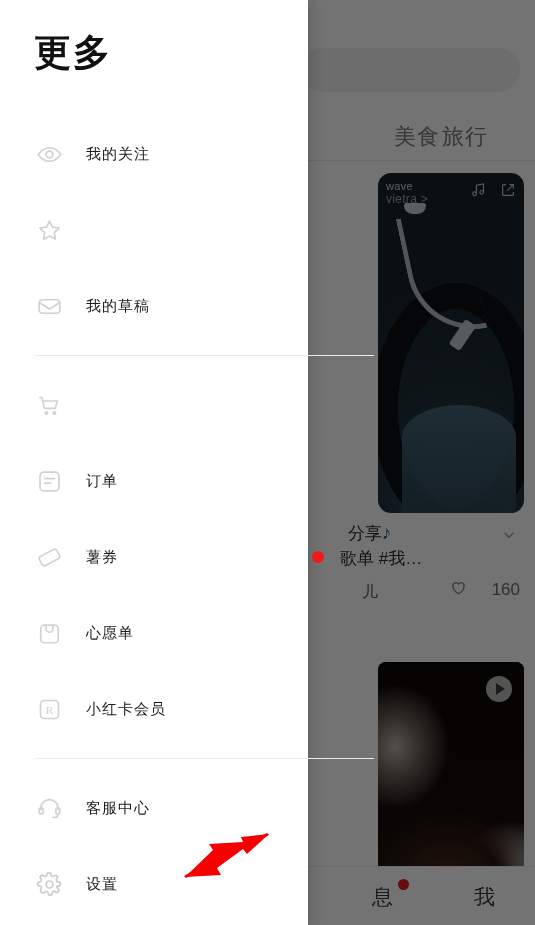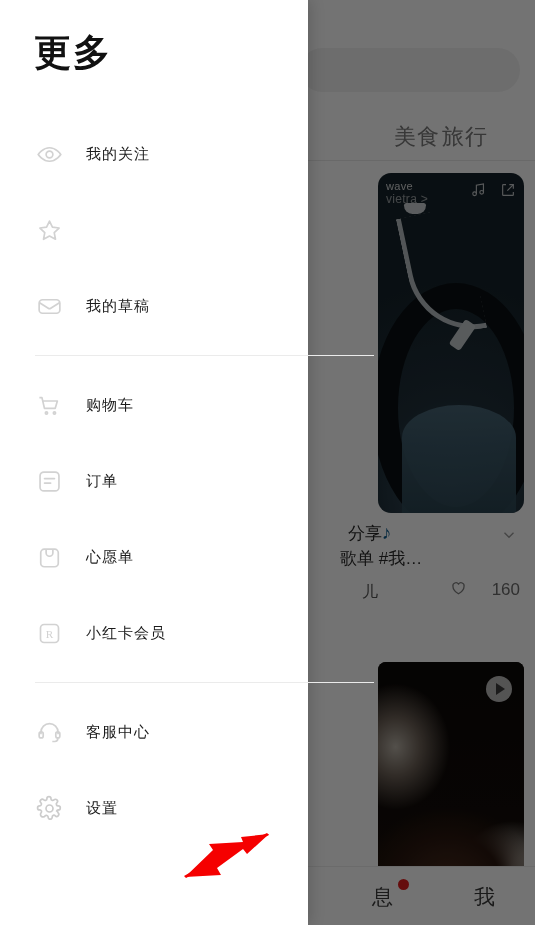--- a/index.html
+++ b/index.html
@@ -433,34 +433,46 @@
       <div class="menu-divider"></div>
 
       <div class="menu-item">
         <span class="mi-icon">
           <svg width="27" height="27" viewBox="0 0 24 24" fill="none" stroke="#d2d2d2" stroke-width="1.5" stroke-linejoin="round">
             <path d="M3 5h2.3l2.2 9.5h9.6L19 8H6.2"></path>
             <circle cx="9.3" cy="18.6" r="1"></circle>
               <circle cx="16.4" cy="18.6" r="1"></circle>
           </svg>
         </span>
-        <span class="mi-label">购物车</span>
       </div>
 
       <div class="menu-item">
         <span class="mi-icon">
           <svg width="27" height="27" viewBox="0 0 24 24" fill="none" stroke="#d2d2d2" stroke-width="1.5" stroke-linecap="round">
             <rect x="3.6" y="3.6" width="16.8" height="16.8" rx="3.4"></rect>
             <path d="M7.6 9.4h8.8"></path>
               <path d="M7.6 13.4h5.4"></path>
           </svg>
         </span>
         <span class="mi-label">订单</span>
       </div>
 
+      <div class="menu-item">
+        <span class="mi-icon">
+          <svg width="27" height="27" viewBox="0 0 24 24" fill="none" stroke="#d2d2d2" stroke-width="1.5" stroke-linejoin="round">
+            <g transform="rotate(-28 12 12)">
+              <rect x="3.2" y="7.4" width="17.6" height="9.2" rx="2.4"></rect>
+              <path d="M8.6 11.2l.01 0"></path>
+                <path d="M8.2 10.8h.9v.9h-.9z" fill="#d2d2d2" stroke="none"></path>
+            </g>
+          </svg>
+        </span>
+        <span class="mi-label">薯券</span>
+        <span class="mi-dot"></span>
+      </div>
 
       <div class="menu-item">
         <span class="mi-icon">
           <svg width="27" height="27" viewBox="0 0 24 24" fill="none" stroke="#d2d2d2" stroke-width="1.5" stroke-linejoin="round">
             <rect x="4.2" y="4.6" width="15.6" height="15.6" rx="3.2"></rect>
             <path d="M9 4.8v3.1a3 3 0 0 0 6 0V4.8"></path>
           </svg>
         </span>
         <span class="mi-label">心愿单</span>
       </div>

